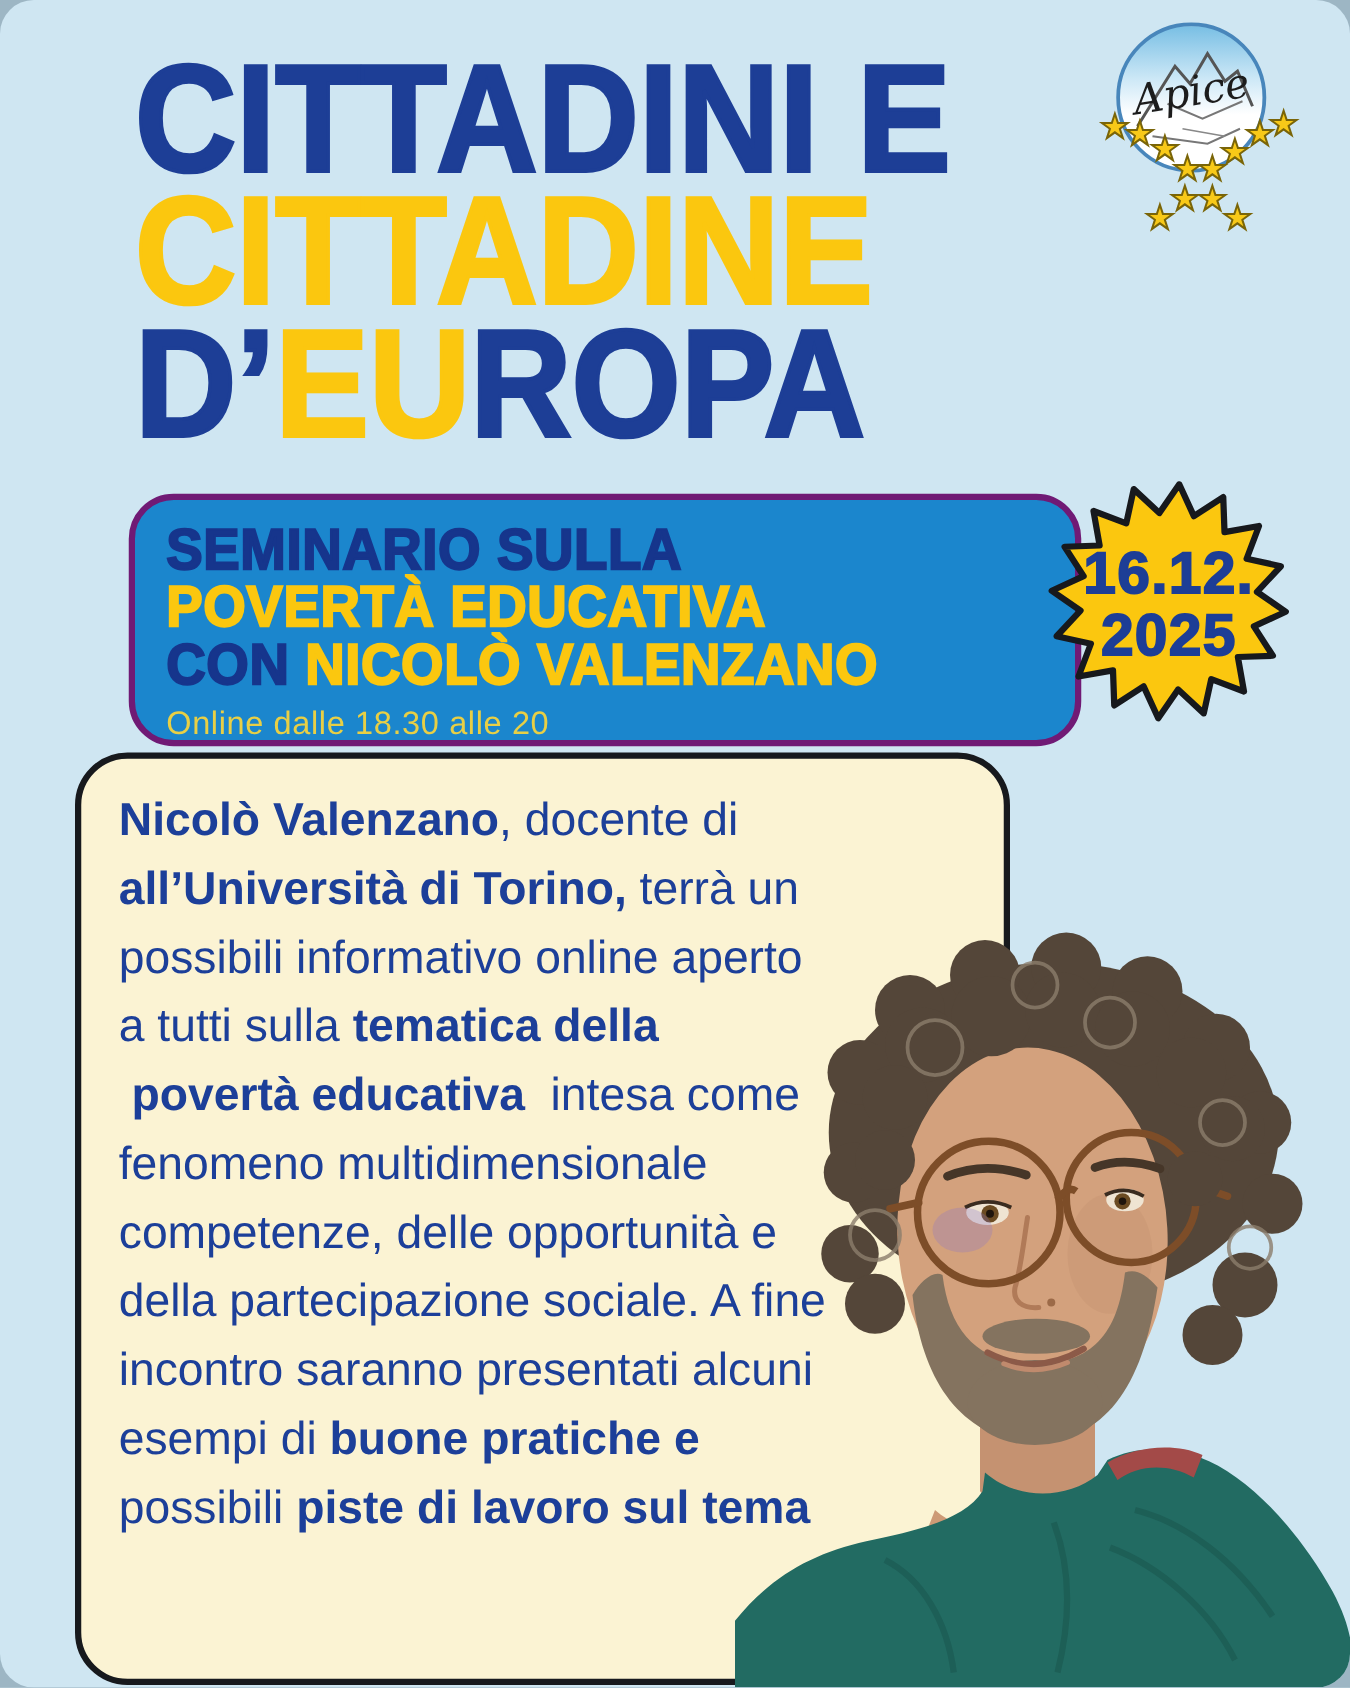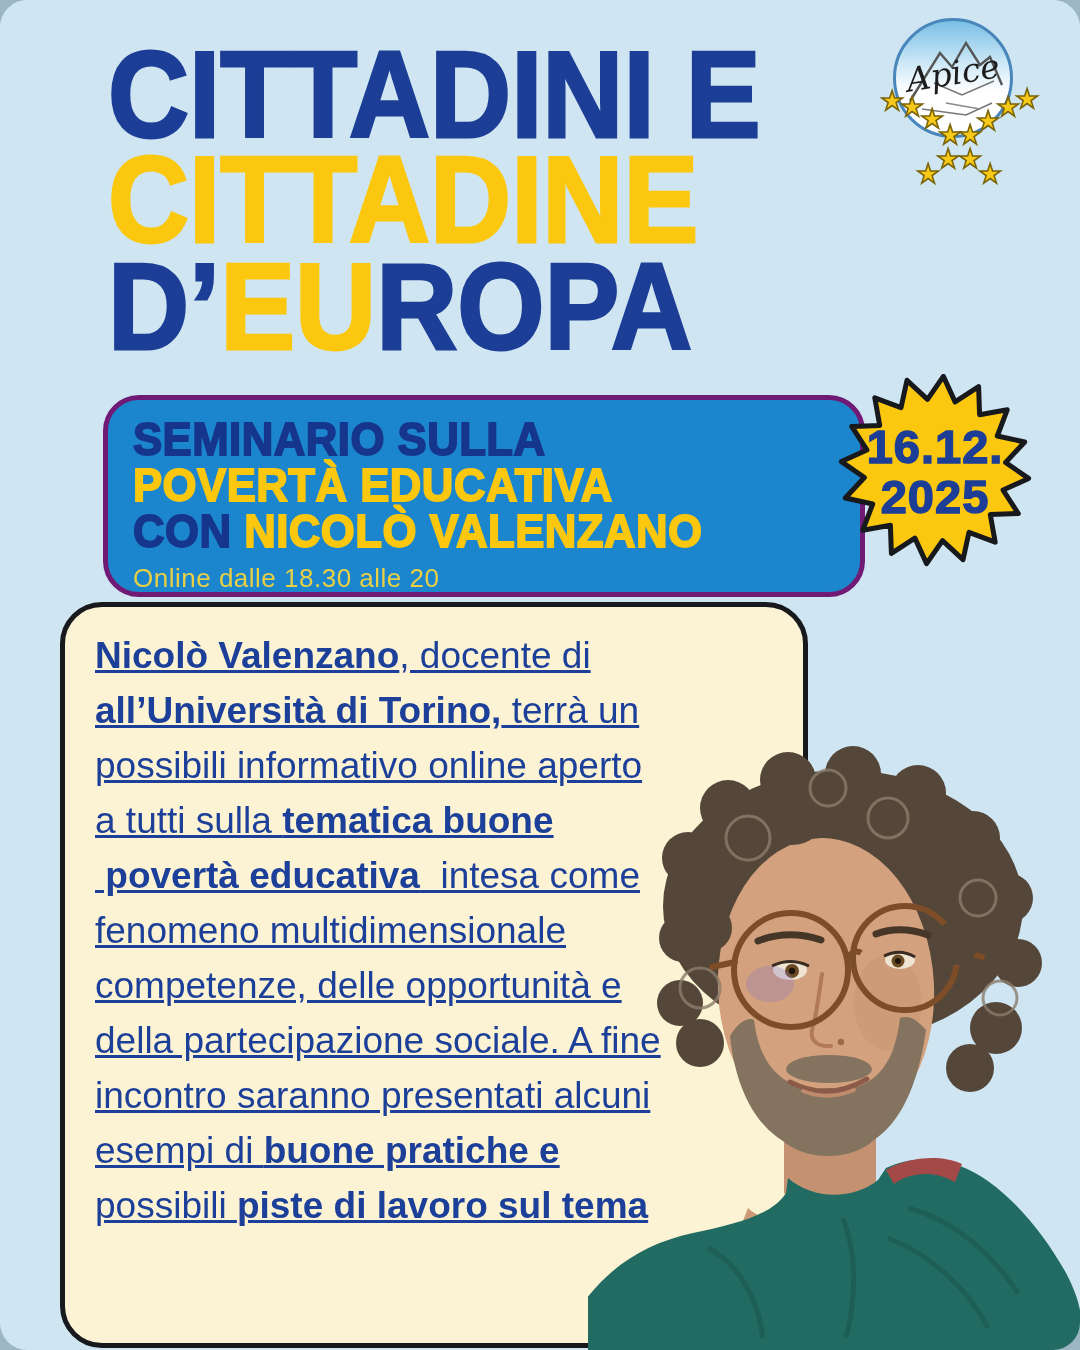--- a/index.html
+++ b/index.html
@@ -41,38 +41,38 @@
     font-weight:900;font-size:46px;line-height:46px;white-space:pre;
     transform:scaleX(.95);transform-origin:left top;letter-spacing:.5px;
     -webkit-text-stroke:1.8px currentColor;
   }
   .b-blue{color:#16358c;}
   .b-yellow{color:#fbc70f;}
   .schedule{
     margin-top:9px;font-size:26px;font-weight:400;color:#e8cf45;letter-spacing:.5px;
   }
   
-  .badge{position:absolute;left:833px;top:374px;width:204px;height:196px;}
+  .badge{position:absolute;left:833px;top:385px;width:204px;height:196px;}
   .badge svg{position:absolute;left:0;top:0;}
   .badge-text{
     position:absolute;left:0;top:0;width:100%;height:100%;
     display:flex;flex-direction:column;align-items:center;justify-content:center;
     font-weight:900;font-size:47px;line-height:50px;color:#1d3e96;
     -webkit-text-stroke:1.5px currentColor;letter-spacing:1px;
   }
   
   .info-card{
     position:absolute;left:60px;top:602px;width:748px;height:746px;box-sizing:border-box;
     background:#fbf3d3;border:5px solid #17191d;border-radius:42px;
   }
   .description{
     position:absolute;left:95px;top:628px;width:700px;
     font-size:37px;line-height:55px;color:#1c3f99;
   }
-  .pline{white-space:pre;text-decoration:underline;}
+  .pline{white-space:pre;}
   .pline .b{font-weight:700;}
   
   .portrait{position:absolute;left:588px;top:738px;width:492px;height:612px;}
 </style>
 </head>
 <body>
 
 <div class="page">
 
   <div class="title-line t-blue" style="top:34px;">CITTADINI E</div>
@@ -118,21 +118,21 @@
       <div>16.12.</div>
       <div>2025</div>
     </div>
   </div>
 
   <div class="info-card"></div>
   <div class="description">
       <div class="pline"><span class="b">Nicolò Valenzano</span><span>, docente di</span></div>
       <div class="pline"><span class="b">all’Università di Torino,</span><span> terrà un</span></div>
       <div class="pline"><span>possibili informativo online aperto</span></div>
-      <div class="pline"><span>a tutti sulla </span><span class="b">tematica buone</span></div>
+      <div class="pline"><span>a tutti sulla </span><span class="b">tematica della</span></div>
       <div class="pline"><span class="b"> povertà educativa</span><span>  intesa come</span></div>
       <div class="pline"><span>fenomeno multidimensionale</span></div>
       <div class="pline"><span>competenze, delle opportunità e</span></div>
       <div class="pline"><span>della partecipazione sociale. A fine</span></div>
       <div class="pline"><span>incontro saranno presentati alcuni</span></div>
       <div class="pline"><span>esempi di </span><span class="b">buone pratiche e</span></div>
       <div class="pline"><span>possibili </span><span class="b">piste di lavoro sul tema</span></div>
     </div>
 
   <svg class="portrait" viewBox="0 0 492 612">

